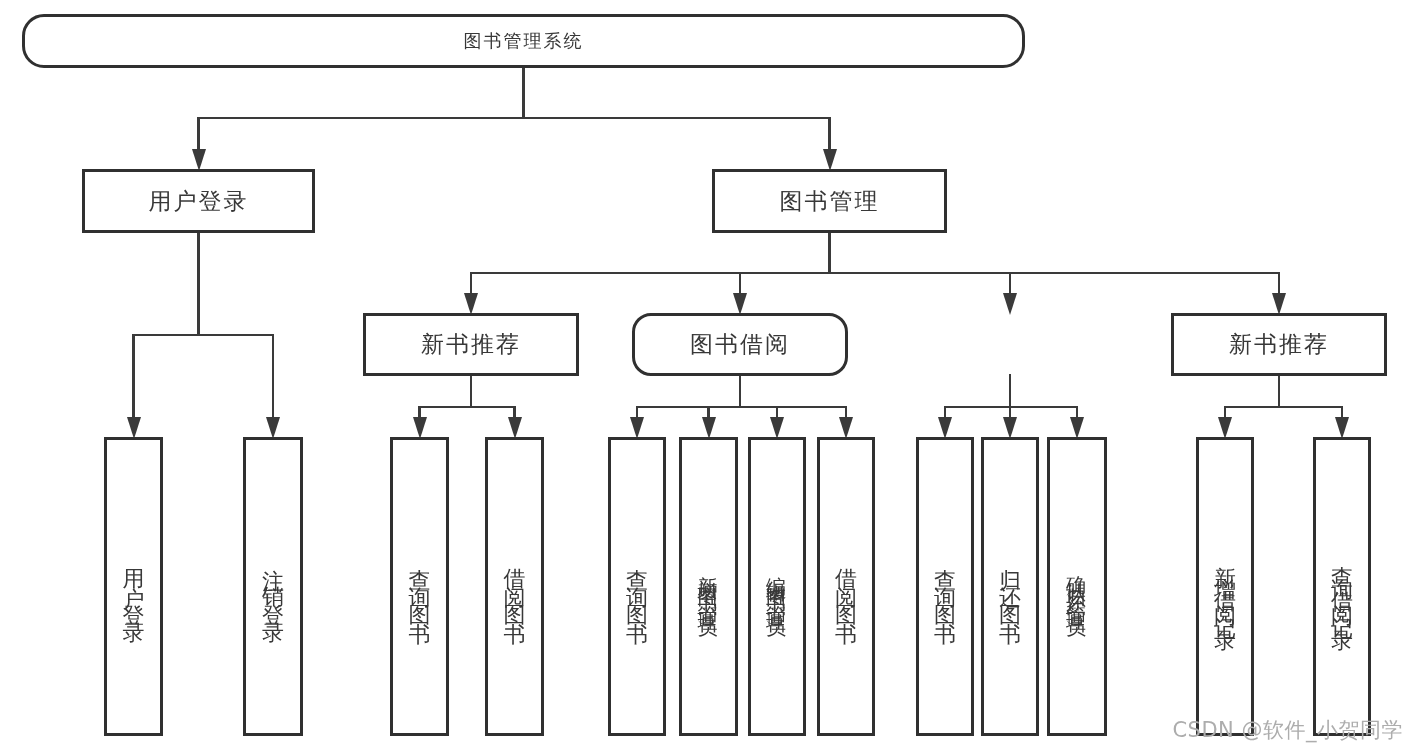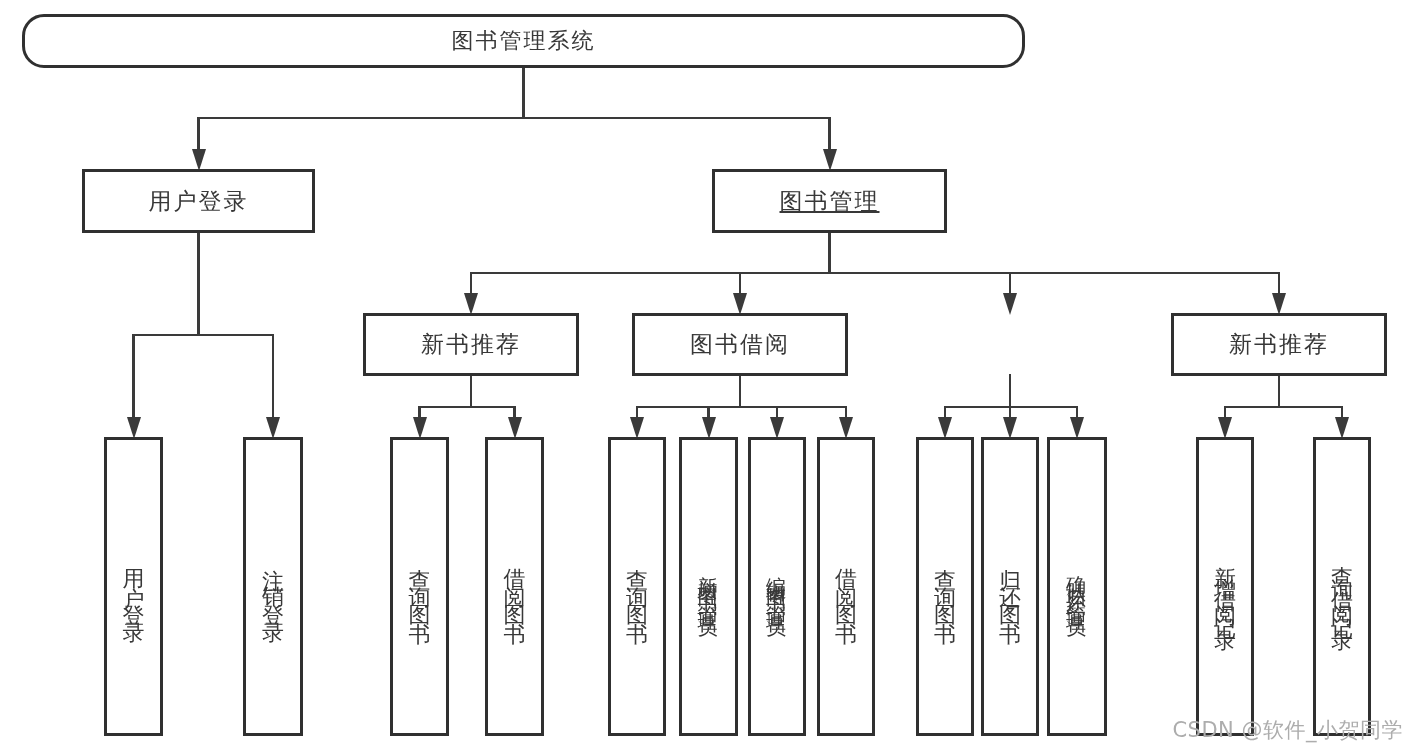--- a/index.html
+++ b/index.html
@@ -6,21 +6,21 @@
   #canvas {
     position:relative; width:1405px; height:747px; background:var(--bg,#ffffff);
     font-family:"DejaVu Sans","Liberation Sans",sans-serif; overflow:hidden;
   }
   .node {
     position:absolute; box-sizing:border-box; background:#ffffff;
     border:3px solid var(--border,#303030); color:var(--text,#383838);
     display:flex; align-items:center; justify-content:center; z-index:2;
   }
   .node.horizontal { font-size:23px; letter-spacing:2px; white-space:nowrap; }
-  .node.horizontal.root { font-size:22px;border-radius:22px; }
+  .node.horizontal.root { font-size:18px;border-radius:22px; }
   .node.vertical span {
     writing-mode:vertical-rl; text-orientation:mixed; display:block;
   }
   .v-short { font-size:22px; letter-spacing:18px; }
   .v-mid   { font-size:22px; letter-spacing:13px; }
   .v-long  { font-size:20px; letter-spacing:6px; }
   .line { position:absolute; background:var(--line,#3a3a3a); z-index:1; }
   .arrow-head {
     position:absolute; width:0; height:0; z-index:1;
     border-left:7px solid transparent; border-right:7px solid transparent;
@@ -35,27 +35,27 @@
 <body>
 
 <div id="canvas">
   <div class="watermark">CSDN @软件_小贺同学</div>
 <div class="node horizontal root" style="left: 22px; top: 14px; width: 1003px; height: 54px;">
       <span>图书管理系统</span>
     </div>
     <div class="node horizontal" style="left: 82px; top: 169px; width: 233px; height: 64px;">
       <span>用户登录</span>
     </div>
-    <div class="node horizontal" style="left: 712px; top: 169px; width: 235px; height: 64px; text-decoration: underline;">
+    <div class="node horizontal" style="left: 712px; top: 169px; width: 235px; height: 64px;">
       <span>图书管理</span>
     </div>
     <div class="node horizontal" style="left: 363px; top: 313px; width: 216px; height: 63px; justify-content: center;">
       <span>新书推荐</span>
     </div>
-    <div class="node horizontal" style="left: 632px; top: 313px; width: 216px; height: 63px;">
+    <div class="node horizontal" style="left: 632px; top: 313px; width: 216px; height: 63px; border-radius: 19px;">
       <span>图书借阅</span>
     </div>
     <div class="node horizontal" style="left: 1171px; top: 313px; width: 216px; height: 63px;">
       <span>新书推荐</span>
     </div>
     <div class="node vertical" style="left: 104px; top: 437px; width: 59px; height: 299px;">
       <span class="v-short">用户登录</span>
     </div>
     <div class="node vertical" style="left: 243px; top: 437px; width: 60px; height: 299px;">
       <span class="v-short">注销登录</span>

